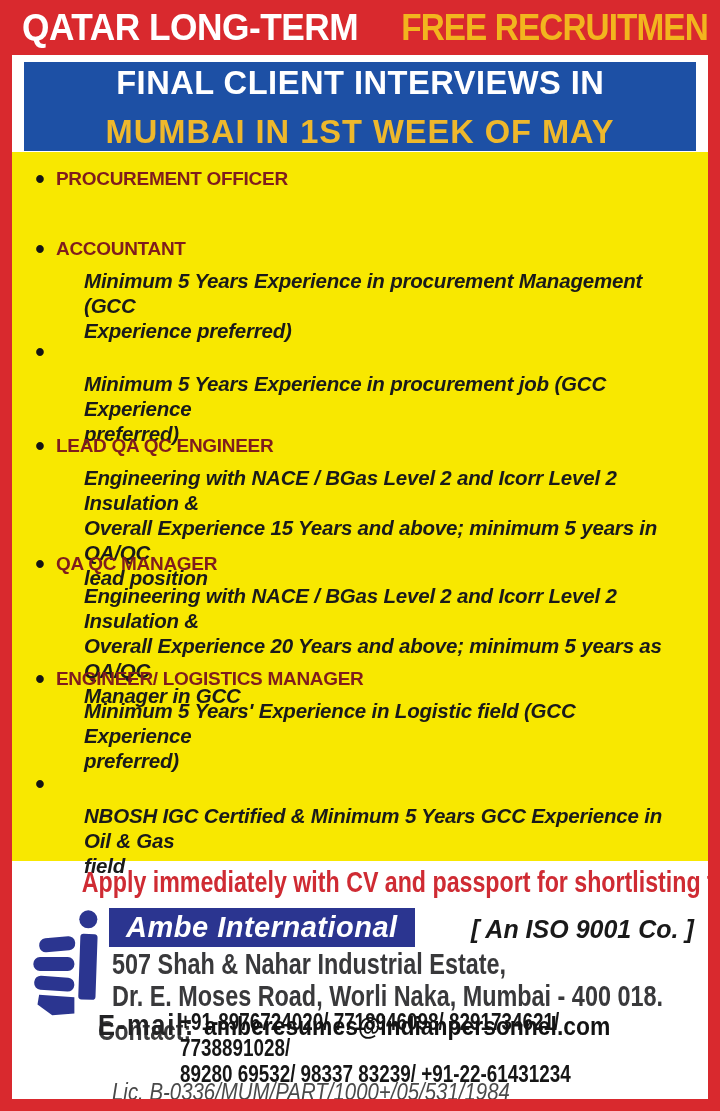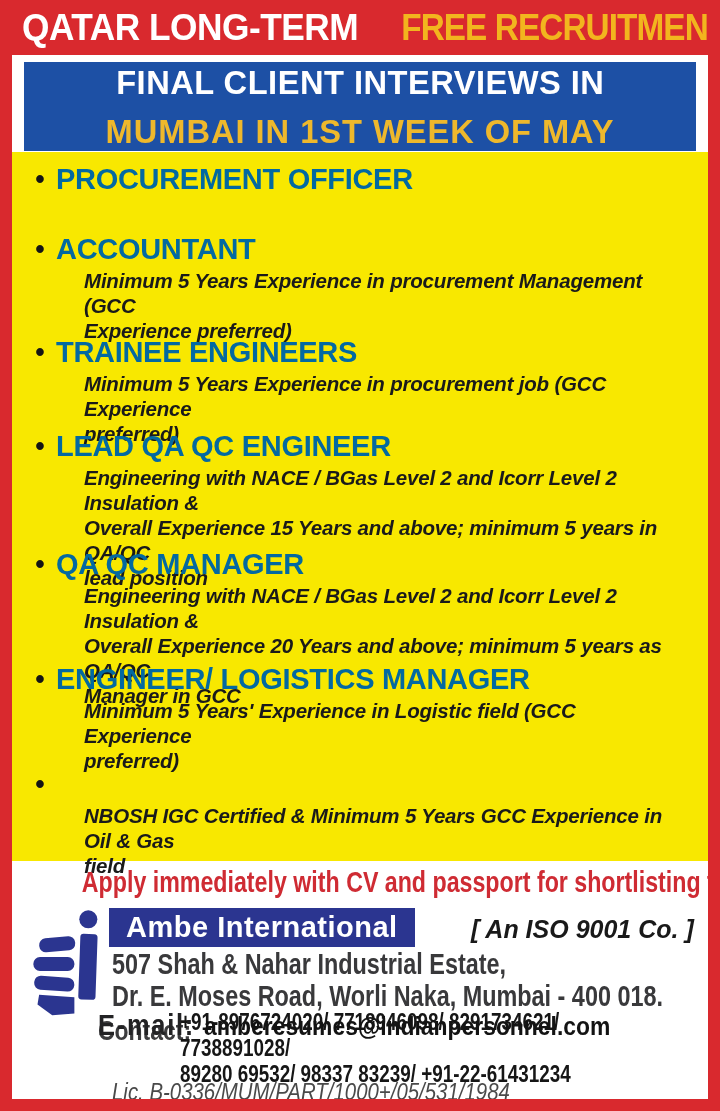--- a/index.html
+++ b/index.html
@@ -33,35 +33,35 @@
   .blue-box .l1 { color:#ffffff; font-weight:bold; font-size:34px; letter-spacing:.5px; transform:scaleX(.96); }
   .blue-box .l2 { color:#eeb82c; font-weight:bold; font-size:34px; letter-spacing:1px; transform:scaleX(.96); }
   
   .body-yellow {
     position:absolute; top:152px; left:0; width:696px; height:709px;
     background:#f8e800;
   }
   .job { position:absolute; left:0; width:100%; }
   .job-title-row { display:flex; align-items:flex-start; }
   .bullet { color:#141414; font-size:27px; font-weight:bold; width:24px; text-align:center; margin-left:16px; line-height:32px; }
-  .job-title { color:#0369a1; font-weight:bold; font-size:29px; line-height:32px; letter-spacing:-.3px; margin-left:4px; }
+  .job-title { color:#7f1d1d; font-weight:bold; font-size:19px; line-height:32px; letter-spacing:-.3px; margin-left:4px; }
   .job-desc {
     margin:3px 20px 0 72px;
     color:#1a1a1a; font-weight:bold; font-style:italic;
     font-size:20.5px; line-height:25px; white-space:pre-line; letter-spacing:-.2px;
   }
   
   .apply-note { position:absolute; top:866px; left:-12px; width:720px; text-align:center; white-space:nowrap; }
   .apply-note span { display:inline-block; transform:scaleX(.8); transform-origin:50% 50%; color:#cf2b33; font-weight:bold; font-size:29px; }
   
   .logo { position:absolute; left:14px; top:906px; width:82px; height:120px; }
   .brand-band {
     position:absolute; left:97px; top:908px; height:39px;
     background:#2b3590; color:#ffffff; font-weight:bold; font-size:29px;
-    line-height:39px; padding:0 17px; letter-spacing:.5px; white-space:nowrap;
+    line-height:39px; padding:0 17px; letter-spacing:.5px; white-space:nowrap;font-style:italic;
   }
   .iso { position:absolute; left:459px; top:908px; height:42px; line-height:42px; color:#191919; font-weight:bold; font-style:italic; font-size:25px; white-space:nowrap; }
   .addr { position:absolute; left:100px; color:#39393b; font-weight:bold; font-size:30px; white-space:nowrap; transform:scaleX(.78); transform-origin:0 50%; }
   .addr1 { top:947px; }
   .addr2 { top:979px; }
   .contact-label { position:absolute; left:86px; top:1016px; color:#3c3c3e; font-weight:bold; font-size:27px; white-space:nowrap; transform:scaleX(.85); transform-origin:0 50%; }
   .phones {
     position:absolute; left:168px; top:1009px;
     color:#161616; font-weight:bold; font-size:23px; line-height:26px;
     white-space:pre-line; transform:scaleX(.82); transform-origin:0 0;
@@ -100,21 +100,20 @@
         <span class="bullet">•</span>
         <span class="job-title">ACCOUNTANT</span>
       </div>
       <div class="job-desc">Minimum 5 Years Experience in procurement Management (GCC
 Experience preferred)</div>
     </div>
 
     <div class="job" style="top:184px">
       <div class="job-title-row">
         <span class="bullet">•</span>
-        <span class="job-title">TRAINEE ENGINEERS</span>
       </div>
       <div class="job-desc">Minimum 5 Years Experience in procurement job (GCC Experience
 preferred)</div>
     </div>
 
     <div class="job" style="top:278px">
       <div class="job-title-row">
         <span class="bullet">•</span>
         <span class="job-title">LEAD QA QC ENGINEER</span>
       </div>

